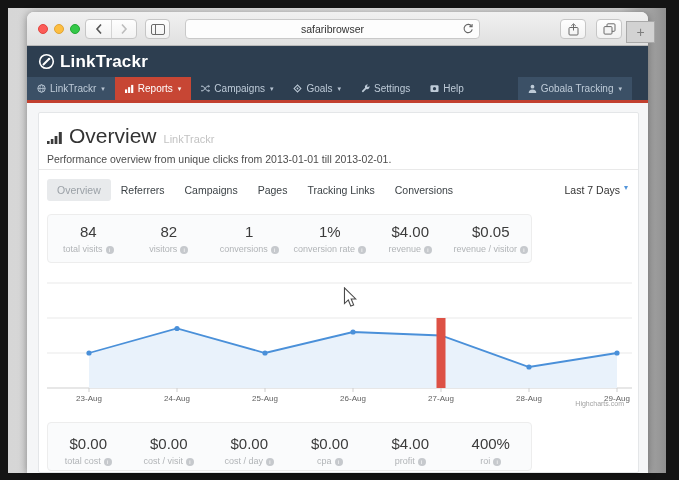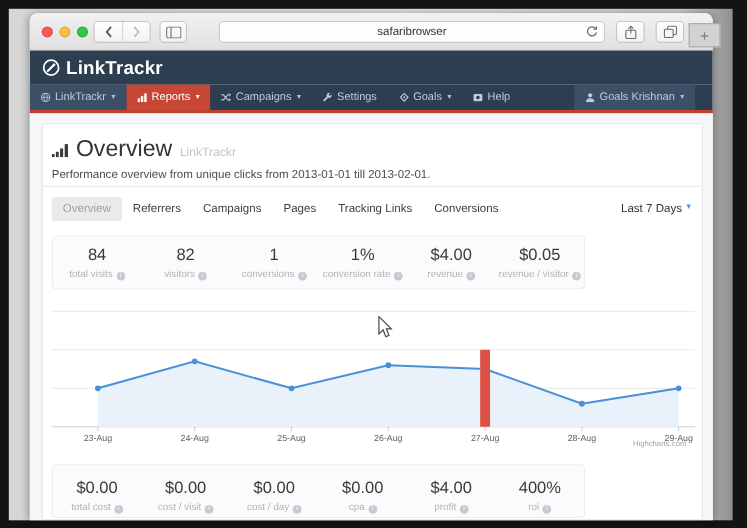--- a/index.html
+++ b/index.html
@@ -16,21 +16,21 @@
   .light { position:absolute; top:12px; width:10px; height:10px; border-radius:50%; }
   .light.red    { left:11px; background:#fc5b57; border:1px solid #e2453f; }
   .light.yellow { left:27px; background:#fdbe41; border:1px solid #e0a434; }
   .light.green  { left:43px; background:#34c848; border:1px solid #23a934; }
   .tbtn { position:absolute; top:7px; height:20px; background:linear-gradient(#fefefe,#f2f2f2);
           border:1px solid #c6c6c6; border-radius:4px; display:flex; align-items:center; justify-content:center; }
   .bfgroup { left:58px; width:52px; padding:0; }
   .bfgroup .half { width:25px; height:18px; display:flex; align-items:center; justify-content:center; }
   .bfgroup .half + .half { border-left:1px solid #d4d4d4; }
   .btn-sidebar { left:118px; width:25px; }
-  .urlfield { position:absolute; left:172px; top:7px; width:351px; height:20px; background:#fdfdfd;
+  .urlfield { position:absolute; left:158px; top:7px; width:295px; height:20px; background:#fdfdfd;
               border:1px solid #c9c9c9; border-radius:4px; display:flex; align-items:center; justify-content:center;
               font-size:10.5px; color:#333; }
   .urlfield .reload { position:absolute; right:5px; top:3px; }
   .btn-share { left:533px; width:26px; }
   .btn-tabs  { left:569px; width:26px; }
   .newtab { position:absolute; left:626px; top:21px; width:29px; height:22px; background:#d2d2d2;
             border:1px solid #a9a9a9; color:#7d7d7d; font-size:14px; line-height:20px; text-align:center; z-index:6; }
 
   
   .site-header { position:absolute; left:0; top:34px; width:621px; height:31px; background:#2d3e50;
@@ -175,52 +175,52 @@
               <path d="M9,0.4 l2,1.8 -2,1.8 Z" fill="currentColor"></path>
               <path d="M9,6 l2,1.8 -2,1.8 Z" fill="currentColor"></path>
             </svg>
           </span>
           <span>Campaigns</span>
           <span class="caret">▾</span>
         </span>
         <span class="nav-item">
           <span class="nicon">
             <svg viewBox="0 0 10 10">
-              <path d="M9.3,2.1 A2.6,2.6 0 0 1 5.9,5.5 L2.6,8.8 A1,1 0 0 1 1.2,7.4 L4.5,4.1 A2.6,2.6 0 0 1 7.9,0.7 L6.3,2.3 7.7,3.7 Z" fill="currentColor"></path>
-            </svg>
-          </span>
-          <span>Settings</span>
-        </span>
-        <span class="nav-item">
-          <span class="nicon">
-            <svg viewBox="0 0 10 10">
               <rect x="2.3" y="2.3" width="5.4" height="5.4" transform="rotate(45 5 5)" fill="none" stroke="currentColor" stroke-width="1.1"></rect>
               <circle cx="5" cy="5" r="1" fill="currentColor"></circle>
             </svg>
           </span>
           <span>Goals</span>
           <span class="caret">▾</span>
         </span>
         <span class="nav-item">
           <span class="nicon">
             <svg viewBox="0 0 10 10">
+              <path d="M9.3,2.1 A2.6,2.6 0 0 1 5.9,5.5 L2.6,8.8 A1,1 0 0 1 1.2,7.4 L4.5,4.1 A2.6,2.6 0 0 1 7.9,0.7 L6.3,2.3 7.7,3.7 Z" fill="currentColor"></path>
+            </svg>
+          </span>
+          <span>Settings</span>
+        </span>
+        <span class="nav-item">
+          <span class="nicon">
+            <svg viewBox="0 0 10 10">
               <rect x="0.5" y="1.5" width="9" height="7.5" rx="1.2" fill="currentColor"></rect>
               <circle cx="5" cy="5.2" r="1.8" fill="#2d3e50"></circle>
             </svg>
           </span>
           <span>Help</span>
         </span>
         <span class="nav-item shaded nav-user">
           <span class="nicon">
             <svg viewBox="0 0 10 10">
               <circle cx="5" cy="3" r="2.1" fill="currentColor"></circle>
               <path d="M0.8,10 a4.2,4 0 0 1 8.4,0 Z" fill="currentColor"></path>
             </svg>
           </span>
-          <span>Goals Krishnan</span>
+          <span>Gobala Tracking</span>
           <span class="caret">▾</span>
         </span>
       </nav>
 
     <div class="page">
       <div class="panel">
 
         <span class="title-icon">
           <svg width="18" height="13" viewBox="0 0 18 13">
               <rect x="0" y="10" width="2.6" height="3" fill="#3a3a3a"></rect>

